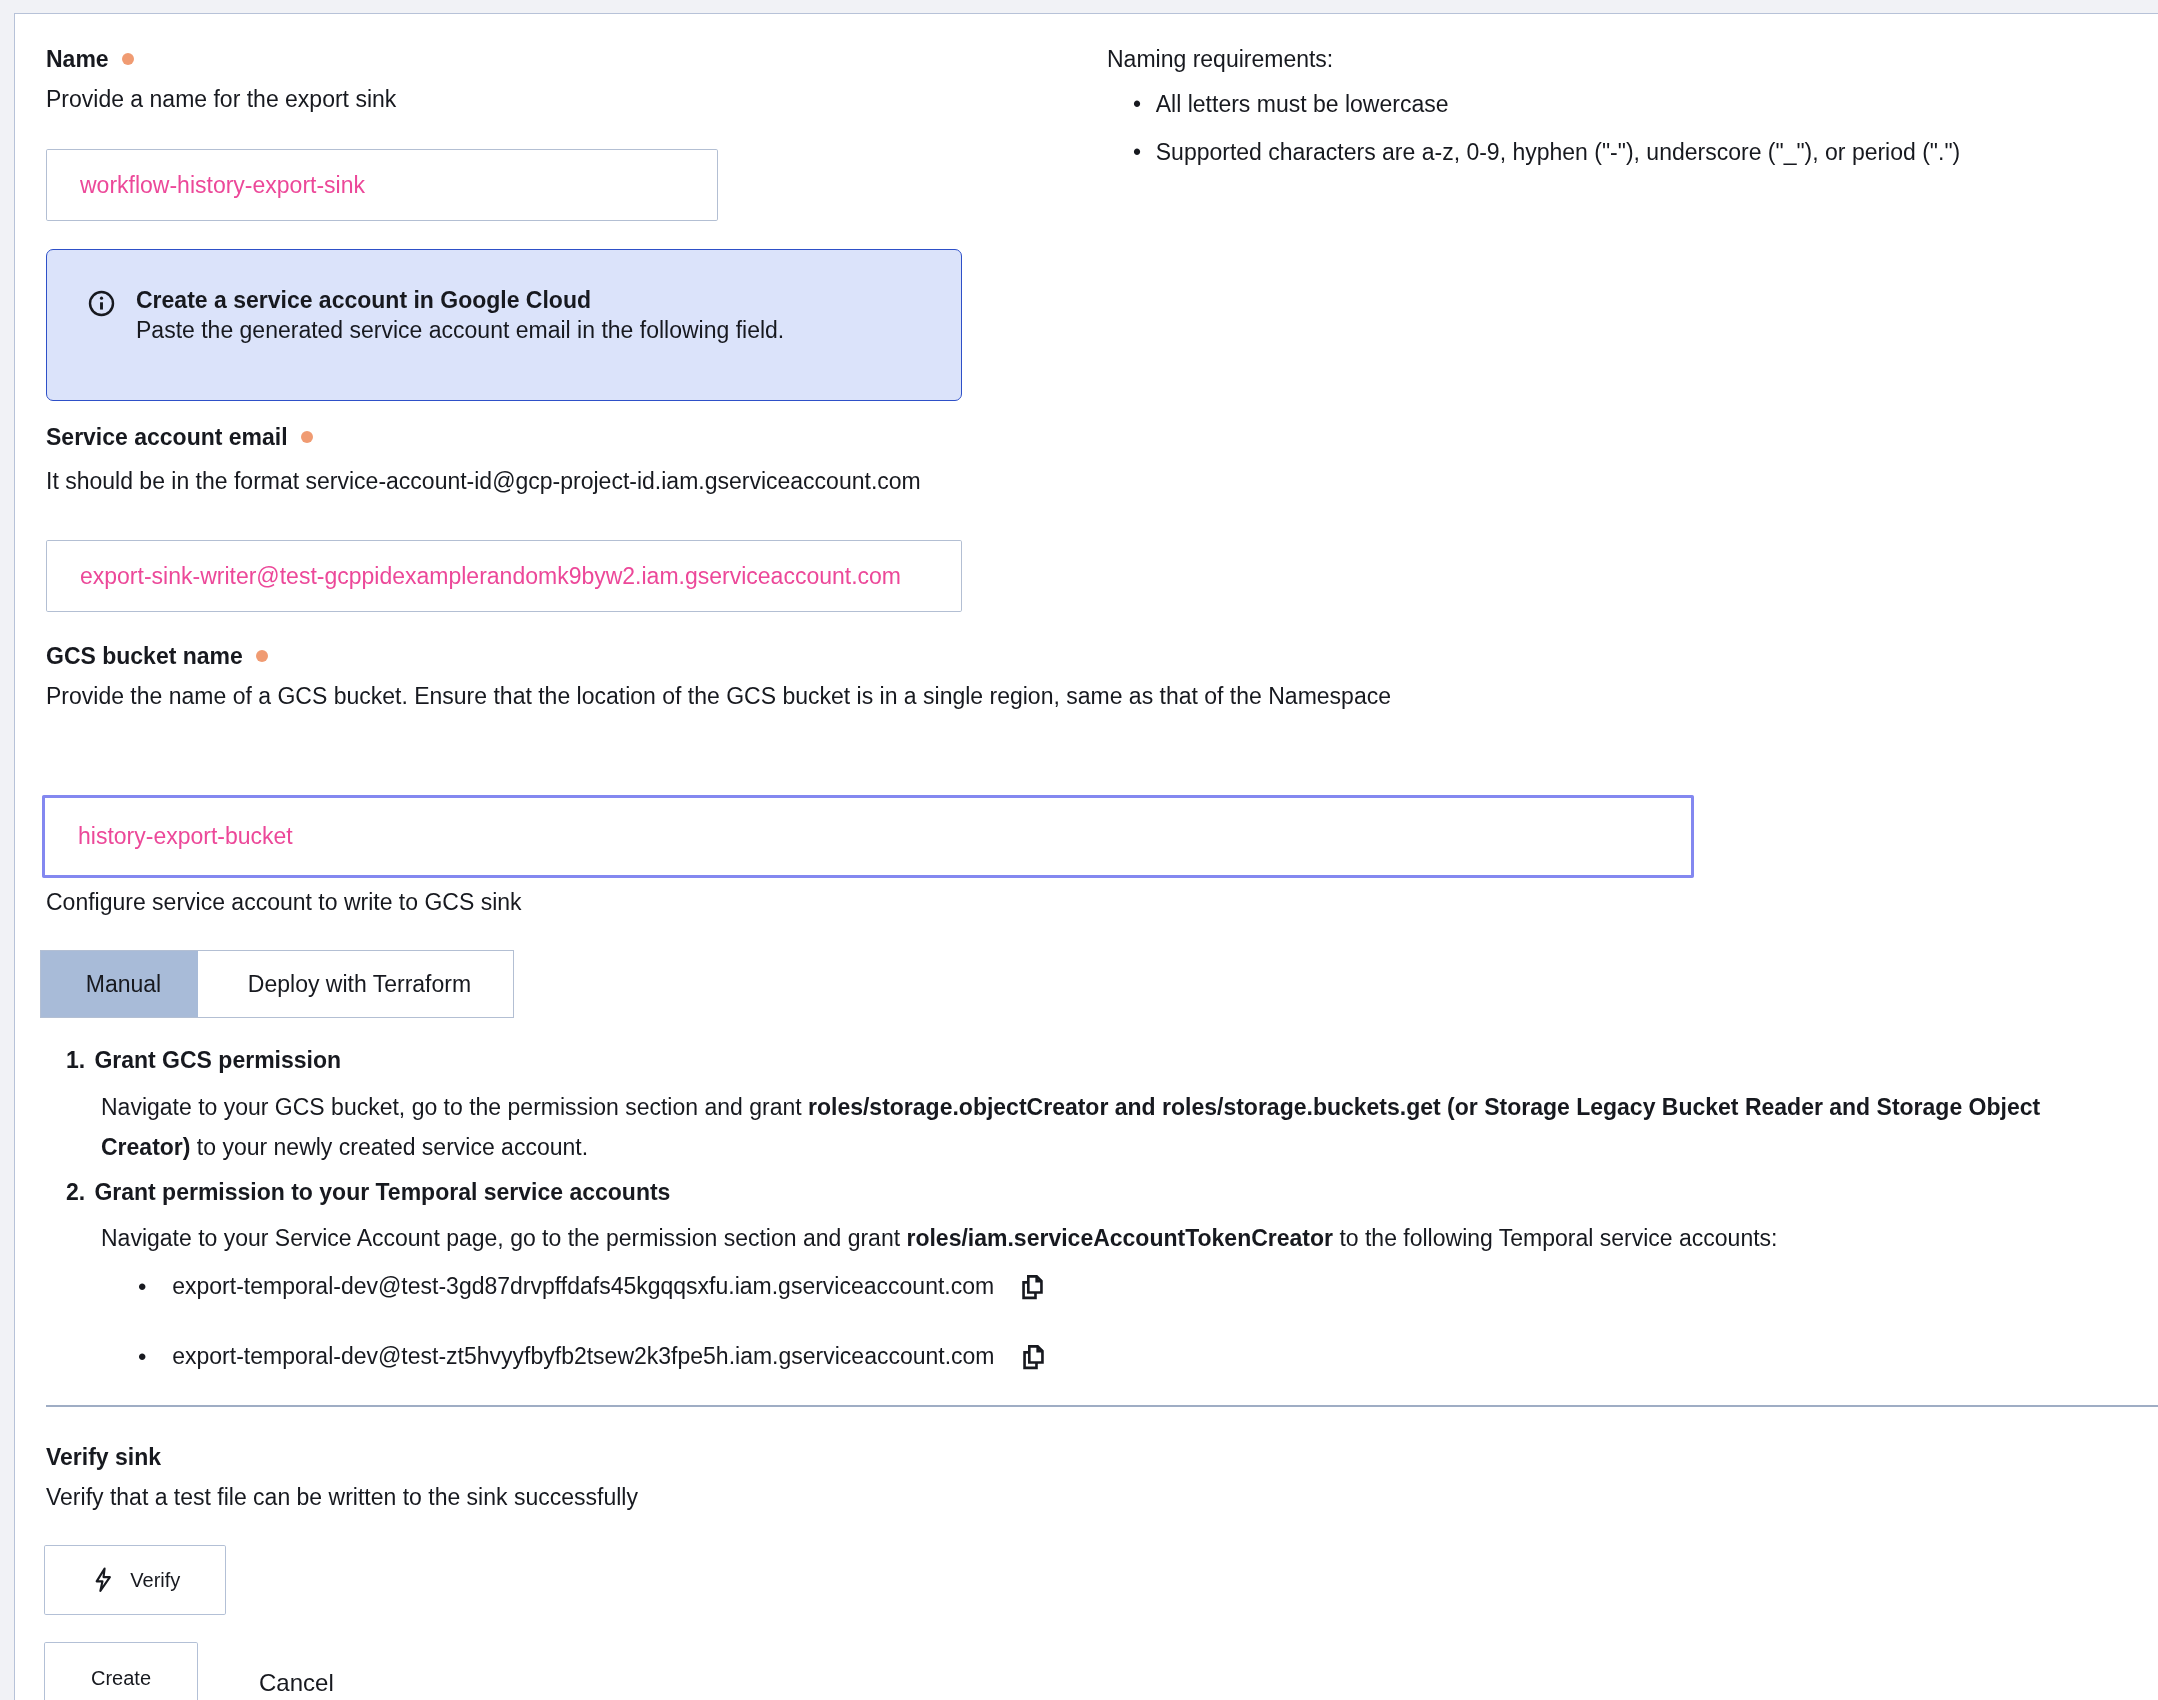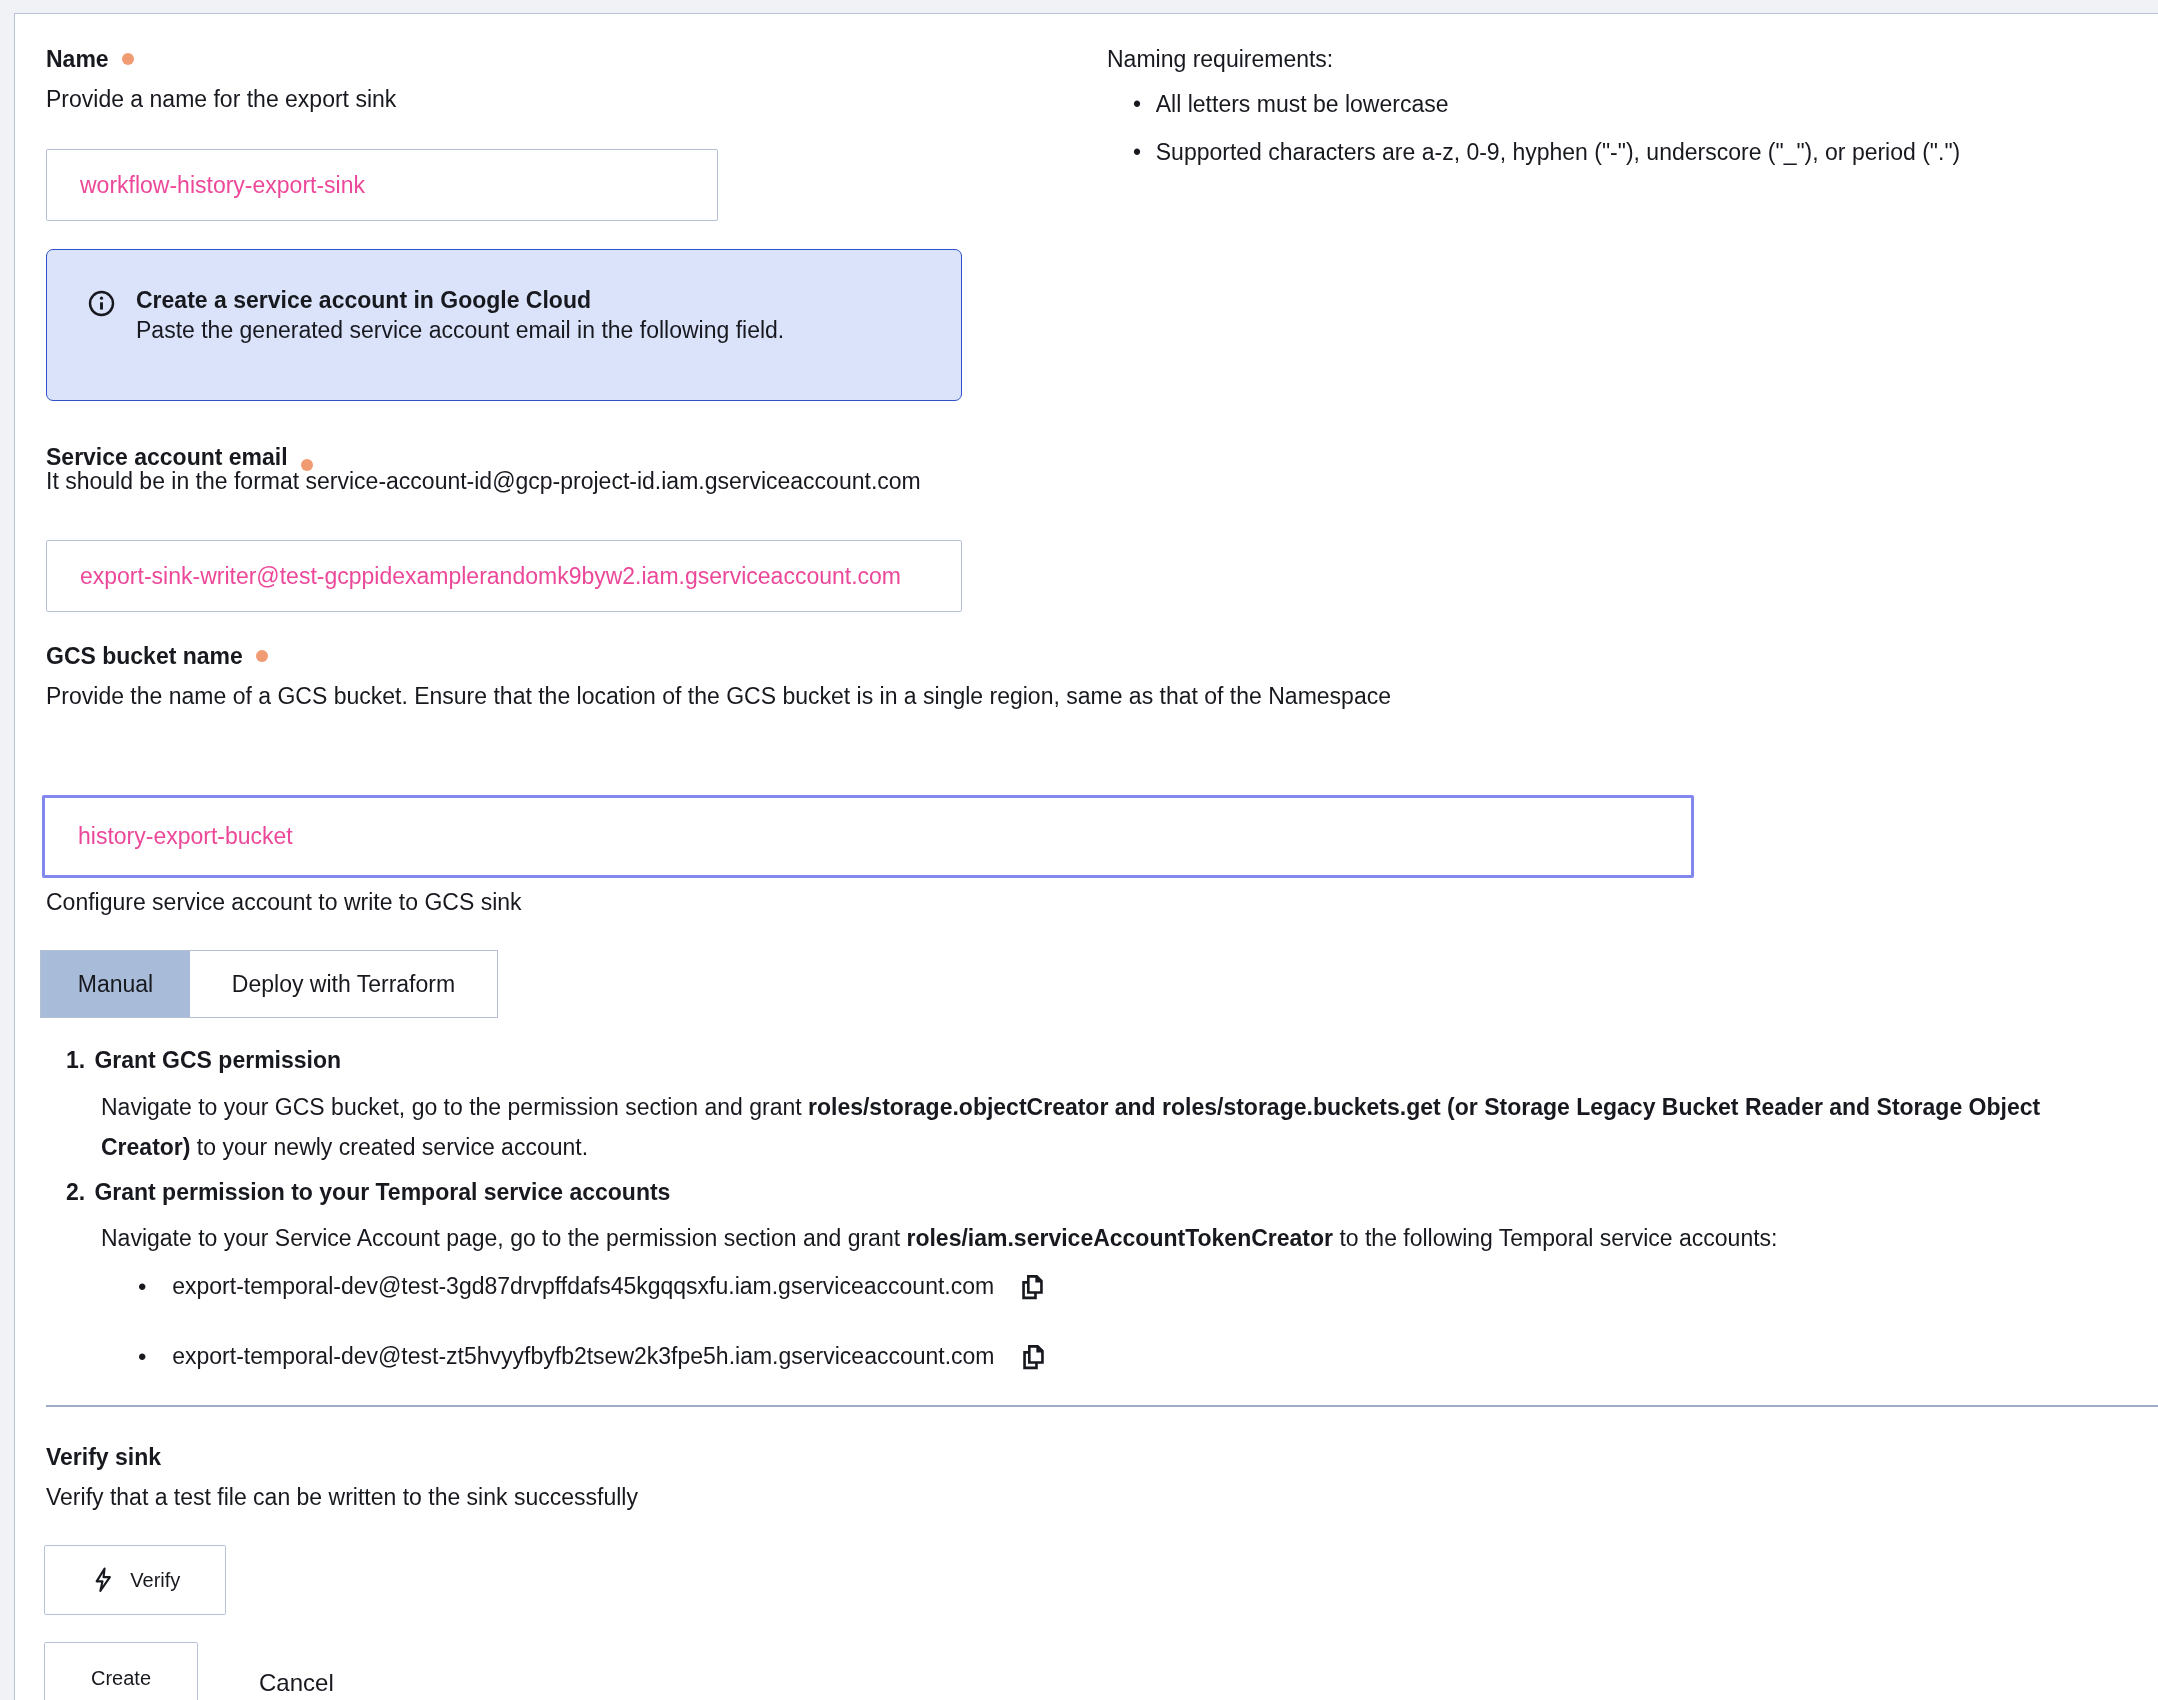--- a/index.html
+++ b/index.html
@@ -30,21 +30,21 @@
     box-sizing:border-box;
     background:#dbe3fa;border:1.8px solid #2e50c8;border-radius:7px;
   }
   .info-row{display:flex;align-items:flex-start;gap:20px;padding:37px 27.5px 0 40px;}
   .info-title{font-weight:700;}
   .info-body{margin-top:3px;}
   ul.plain{list-style:none;margin:0;padding:0;}
   .bullet-item{display:flex;align-items:flex-start;gap:14.7px;margin-bottom:15.6px;}
   .bullet-glyph{flex:0 0 auto;font-size:23px;line-height:33px;}
   .tabs{display:flex;border:1.8px solid #b3bfd3;box-sizing:border-box;height:68px;background:#fff;}
-  .tab{display:flex;align-items:center;justify-content:center;cursor:pointer;font-size:23px;}
+  .tab{display:flex;align-items:center;justify-content:center;cursor:pointer;font-size:23px;padding-left:8px;}
   .tab.active{background:#a8bbd8;}
   .step-title{display:flex;gap:9.2px;font-weight:700;}
   .step-body{line-height:40px;}
   .b{font-weight:700;}
   .email-row{display:flex;align-items:center;gap:24px;}
   .email-bullet{font-size:24px;margin-right:1.8px;}
   .copy-btn{background:none;border:none;padding:0;cursor:pointer;display:flex;align-items:center;}
   .divider{height:1.8px;background:#9fadc4;}
   .btn{
     box-sizing:border-box;background:#fff;border:1.8px solid #b3c0d6;border-radius:1.8px;
@@ -89,21 +89,21 @@
         <circle cx="12" cy="7.6" r="1.3" fill="#17191f" stroke="none"></circle>
       </svg>
     </span>
     <div>
       <div class="info-title">Create a service account in Google Cloud</div>
       <div class="info-body">Paste the generated service account email in the following field.</div>
     </div>
   </div>
 </div>
 
-<div class="abs label-row" style="left:46px;top:444px;align-items:flex-end;">
+<div class="abs label-row" style="left:46px;top:424px;">
   <span>Service account email</span>
   <span class="req-dot"></span>
 </div>
 <div class="abs desc" style="left:46px;top:468px;">It should be in the format service-account-id@gcp-project-id.iam.gserviceaccount.com</div>
 <input class="abs text-input" style="left: 46px; top: 540px; width: 916px; height: 72px;" value="export-sink-writer@test-gcppidexamplerandomk9byw2.iam.gserviceaccount.com">
 
 <div class="abs label-row" style="left:46px;top:643px;">
   <span>GCS bucket name</span>
   <span class="req-dot"></span>
 </div>

